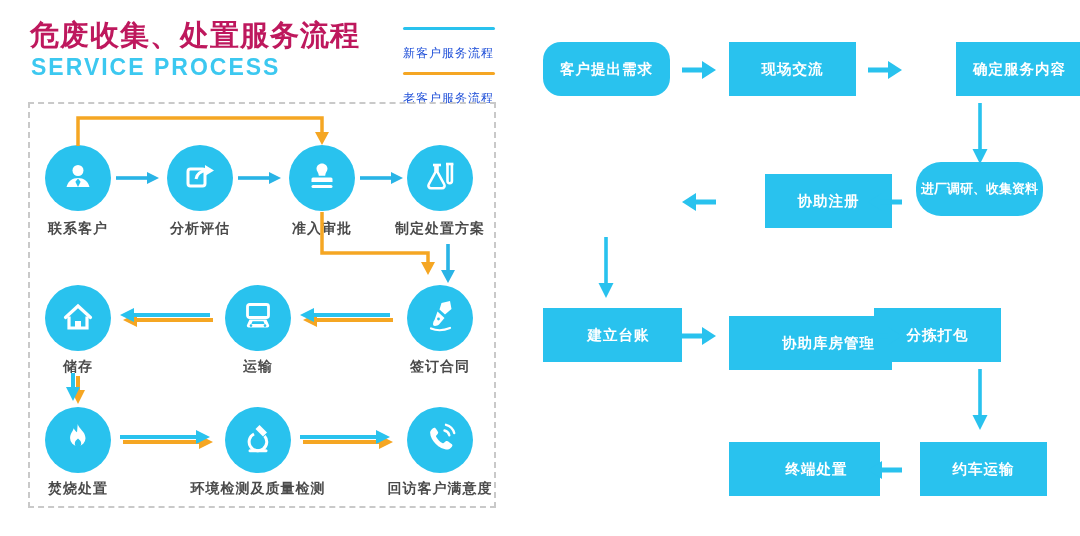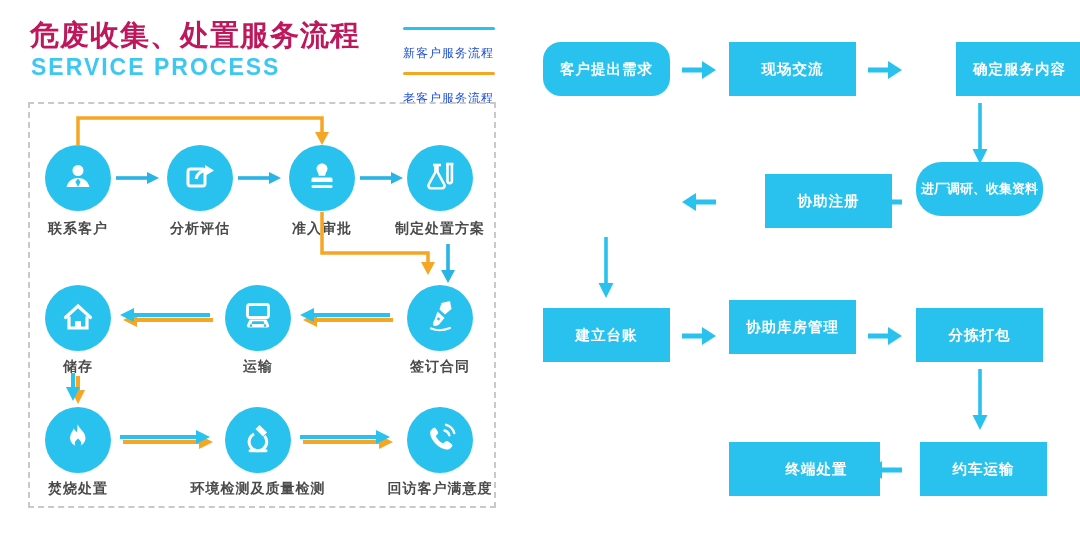--- a/index.html
+++ b/index.html
@@ -257,23 +257,23 @@
           <path d="M76 0l14 7-14 7z"></path>
         </g>
     </svg>
   </div>
 
   <div class="rbox" style="left:543px;top:42px;border-radius:18px;">客户提出需求</div>
   <div class="rbox" style="left:729px;top:42px;">现场交流</div>
   <div class="rbox" style="left:916px;top:42px;margin-left:40px;">确定服务内容</div>
   <div class="rbox sm" style="left:916px;top:162px;border-radius:25px;">进厂调研、收集资料</div>
   <div class="rbox" style="left:729px;top:174px;margin-left:36px;">协助注册</div>
-  <div class="rbox" style="left:543px;top:308px;">建立台账</div>
-  <div class="rbox" style="left:729px;top:300px;">协助库房管理</div>
-  <div class="rbox" style="left:916px;top:308px;">分拣打包</div>
+  <div class="rbox" style="left:543px;top:308px;padding-left:12px;">建立台账</div>
+  <div class="rbox" style="left:729px;top:316px;padding-left:36px;">协助库房管理</div>
+  <div class="rbox" style="left:874px;top:308px;">分拣打包</div>
   <div class="rbox" style="left:920px;top:442px;">约车运输</div>
   <div class="rbox" style="left:729px;top:442px;padding-left:24px;">终端处置</div>
 
   <div class="arrow" style="left:682px;top:59px;">
     <svg width="34" height="22">
         <rect x="0" y="8.5" width="22" height="5" fill="#29c2ee"></rect>
         <path d="M20 2l14 9-14 9z" fill="#29c2ee"></path>
       </svg>
   </div>
   <div class="arrow" style="left:868px;top:59px;">

